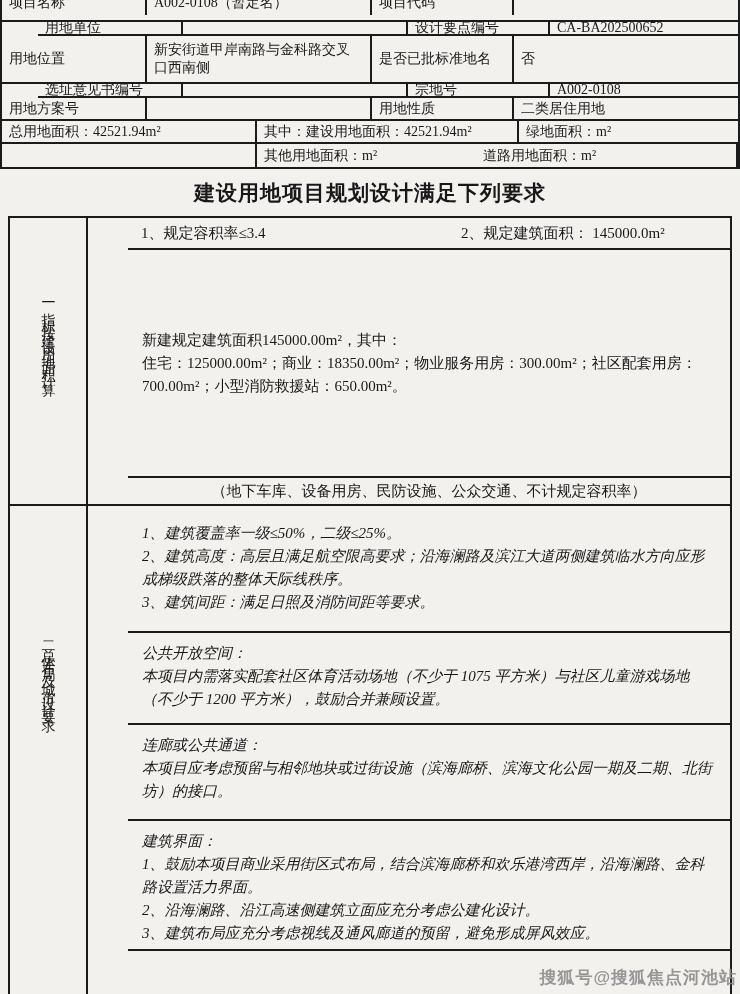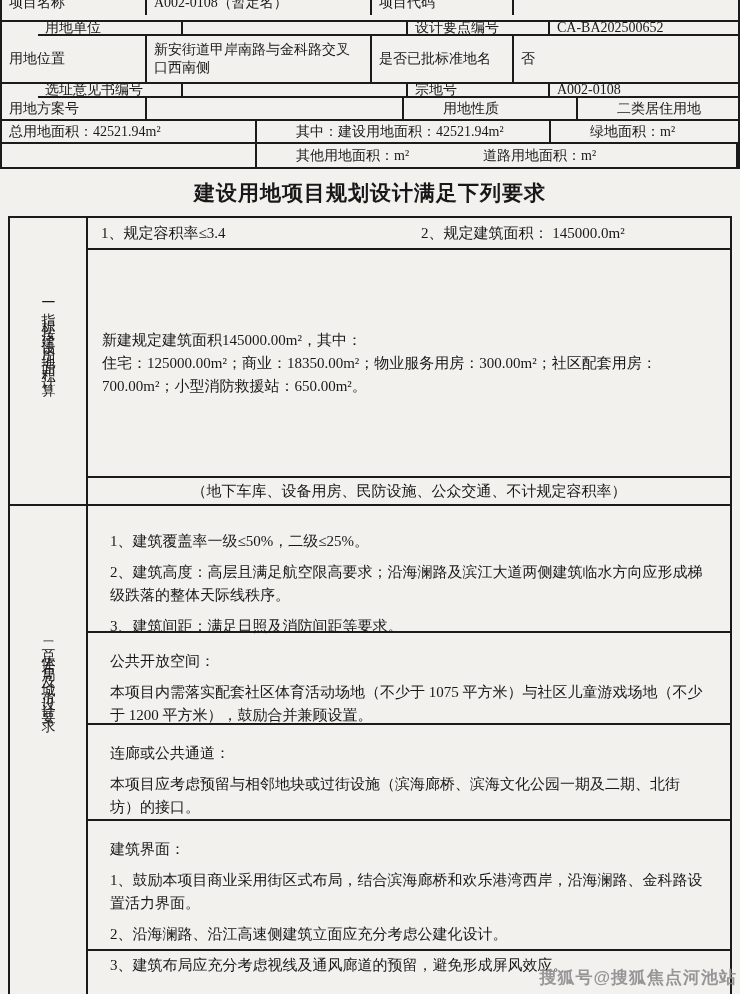--- a/index.html
+++ b/index.html
@@ -23,42 +23,42 @@
     box-sizing:border-box;
     border-right:2px solid #1b1b1b;
     padding:2px 7px;
     display:flex; align-items:center;
     font-size:14px;
     overflow:hidden;
   }
   .cell.endc { border-right:none; }
   .w1 { width:145px; } .w2 { width:225px; } .w3 { width:142px; } .w4 { flex:1; }
   .b1 { width:255px; } .b2 { width:262px; } .b3 { flex:1; }
-  .h22 { height:22px; } .h25 { height:14px;margin-left:36px; } .h48 { height:48px; } .h23 { height:23px;gap:32px; }
+  .h22 { height:22px; } .h25 { height:14px;margin-left:36px; } .h48 { height:48px; } .h23 { height:23px; }
   .cut span { margin-top:-9px; display:block; line-height:20px; }
   .cut { align-items:flex-start; }
   
   .doc-title {
     text-align:center;
     font-weight:bold;
     font-size:21px;
     margin:10px 0 9px 0;
     letter-spacing:1px;
     font-family:"Liberation Sans", sans-serif;
   }
   
   .mt {
     margin:0 8px;
     border:2px solid #1b1b1b;
     height:800px;
     display:flex; flex-direction:column;
     box-sizing:border-box;
     background:#f2f1ee;
   }
-  .sec { display:flex; box-sizing:border-box; min-height:0; }
+  .sec { display:flex; box-sizing:border-box; min-height:0;gap:40px; }
   .sec1 { height:288px; border-bottom:2px solid #1b1b1b; }
   .sec2 { flex:1; }
   .lblcol {
     width:78px; flex:none;
     border-right:2px solid #1b1b1b;
     box-sizing:border-box;
     display:flex; align-items:center; justify-content:center;
   }
   .vtext {
     writing-mode:vertical-lr;
@@ -87,21 +87,21 @@
     height:26px; flex:none;
     display:flex; align-items:center; justify-content:center;
     font-size:15px;
   }
   .blk {
     box-sizing:border-box;
     border-bottom:2px solid #1b1b1b;
     padding:9px 14px 0 14px;
     font-size:15px; line-height:23px;
   }
-  .blk p { margin:8px; }
+  .blk p { margin:0;font-style:italic; }
   .bk1 { height:127px; flex:none; padding-top:16px; }
   .bk2 { height:92px;  flex:none; }
   .bk3 { height:96px;  flex:none; }
   .bk4 { height:130px; flex:none; }
   .bk5 { flex:1; border-bottom:none; }
   
   .wm {
     position:absolute;
     right:3px; top:966px;
     font-size:17px; font-weight:bold;

